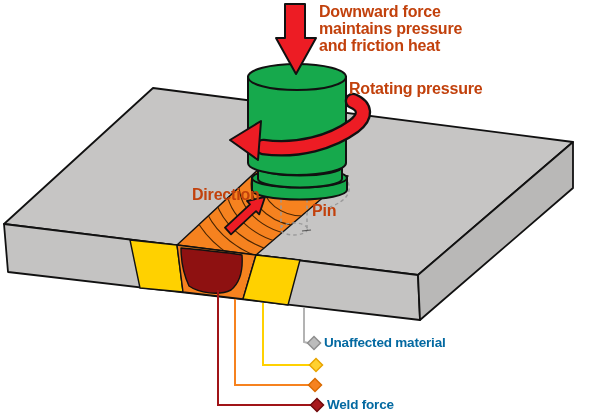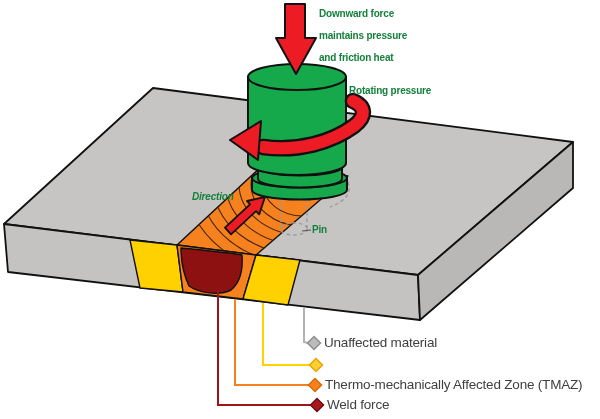--- a/index.html
+++ b/index.html
@@ -2,26 +2,26 @@
 <html><head>
 <meta charset="utf-8">
 <style>
   html,body{margin:0;padding:0;background:#fff;}
   #stage{
     position:relative;width:600px;height:419px;background:#ffffff;overflow:hidden;
     font-family:"Liberation Sans",sans-serif;
   }
   #stage svg{position:absolute;left:0;top:0;}
   .lbl{
-    position:absolute;font-weight:700;font-size:10px;line-height:22px;
-    color:#15803d;letter-spacing:-0.2px;white-space:pre-line;
+    position:absolute;font-weight:700;font-size:16px;line-height:17px;
+    color:#c2410c;letter-spacing:-0.2px;white-space:pre-line;
   }
   .legend-lbl{
-    position:absolute;font-weight:400;font-size:13.5px;line-height:16px;
-    color:#404040;letter-spacing:-0.2px;white-space:nowrap;
+    position:absolute;font-weight:700;font-size:13.5px;line-height:16px;
+    color:#0369a1;letter-spacing:-0.2px;white-space:nowrap;
   }
 </style>
 </head>
 <body>
 
 <div id="stage">
   <svg width="600" height="419" viewBox="0 0 600 419">
     <defs>
       <clipPath id="trackClip">
         <path d="M177,245 L256,255 L348,176 L262,166 Z"></path>
@@ -83,19 +83,18 @@
     <path d="M307.5,343 L314,336.5 L320.5,343 L314,349.5 Z" stroke="#8e8e8e" stroke-width="1.5" fill="#bcbcbc"></path>
     <path d="M309.5,365 L316,358.5 L322.5,365 L316,371.5 Z" stroke="#e8a400" stroke-width="1.5" fill="#ffd130"></path>
     <path d="M308.5,385 L315,378.5 L321.5,385 L315,391.5 Z" stroke="#d96a00" stroke-width="1.5" fill="#f6821f"></path>
     <path d="M310.5,405 L317,398.5 L323.5,405 L317,411.5 Z" stroke="#70090c" stroke-width="1.5" fill="#a8191d"></path>
   </svg>
 
   <div class="lbl" style="left:319px;top:3px;">Downward force
 maintains pressure
 and friction heat</div>
   <div class="lbl" style="left:349px;top:80px;">Rotating pressure</div>
-  <div class="lbl" style="left:192px;top:186px;font-style:italic;">Direction</div>
-  <div class="lbl" style="left:312px;top:219px;">Pin</div>
+  <div class="lbl" style="left:192px;top:186px;">Direction</div>
+  <div class="lbl" style="left:312px;top:202px;">Pin</div>
 
   <div class="legend-lbl" style="left:324px;top:335px;">Unaffected material</div>
-  <div class="legend-lbl" style="left:325px;top:377px;">Thermo-mechanically Affected Zone (TMAZ)</div>
   <div class="legend-lbl" style="left:327px;top:397px;">Weld force</div>
 </div>
 
 </body></html>

